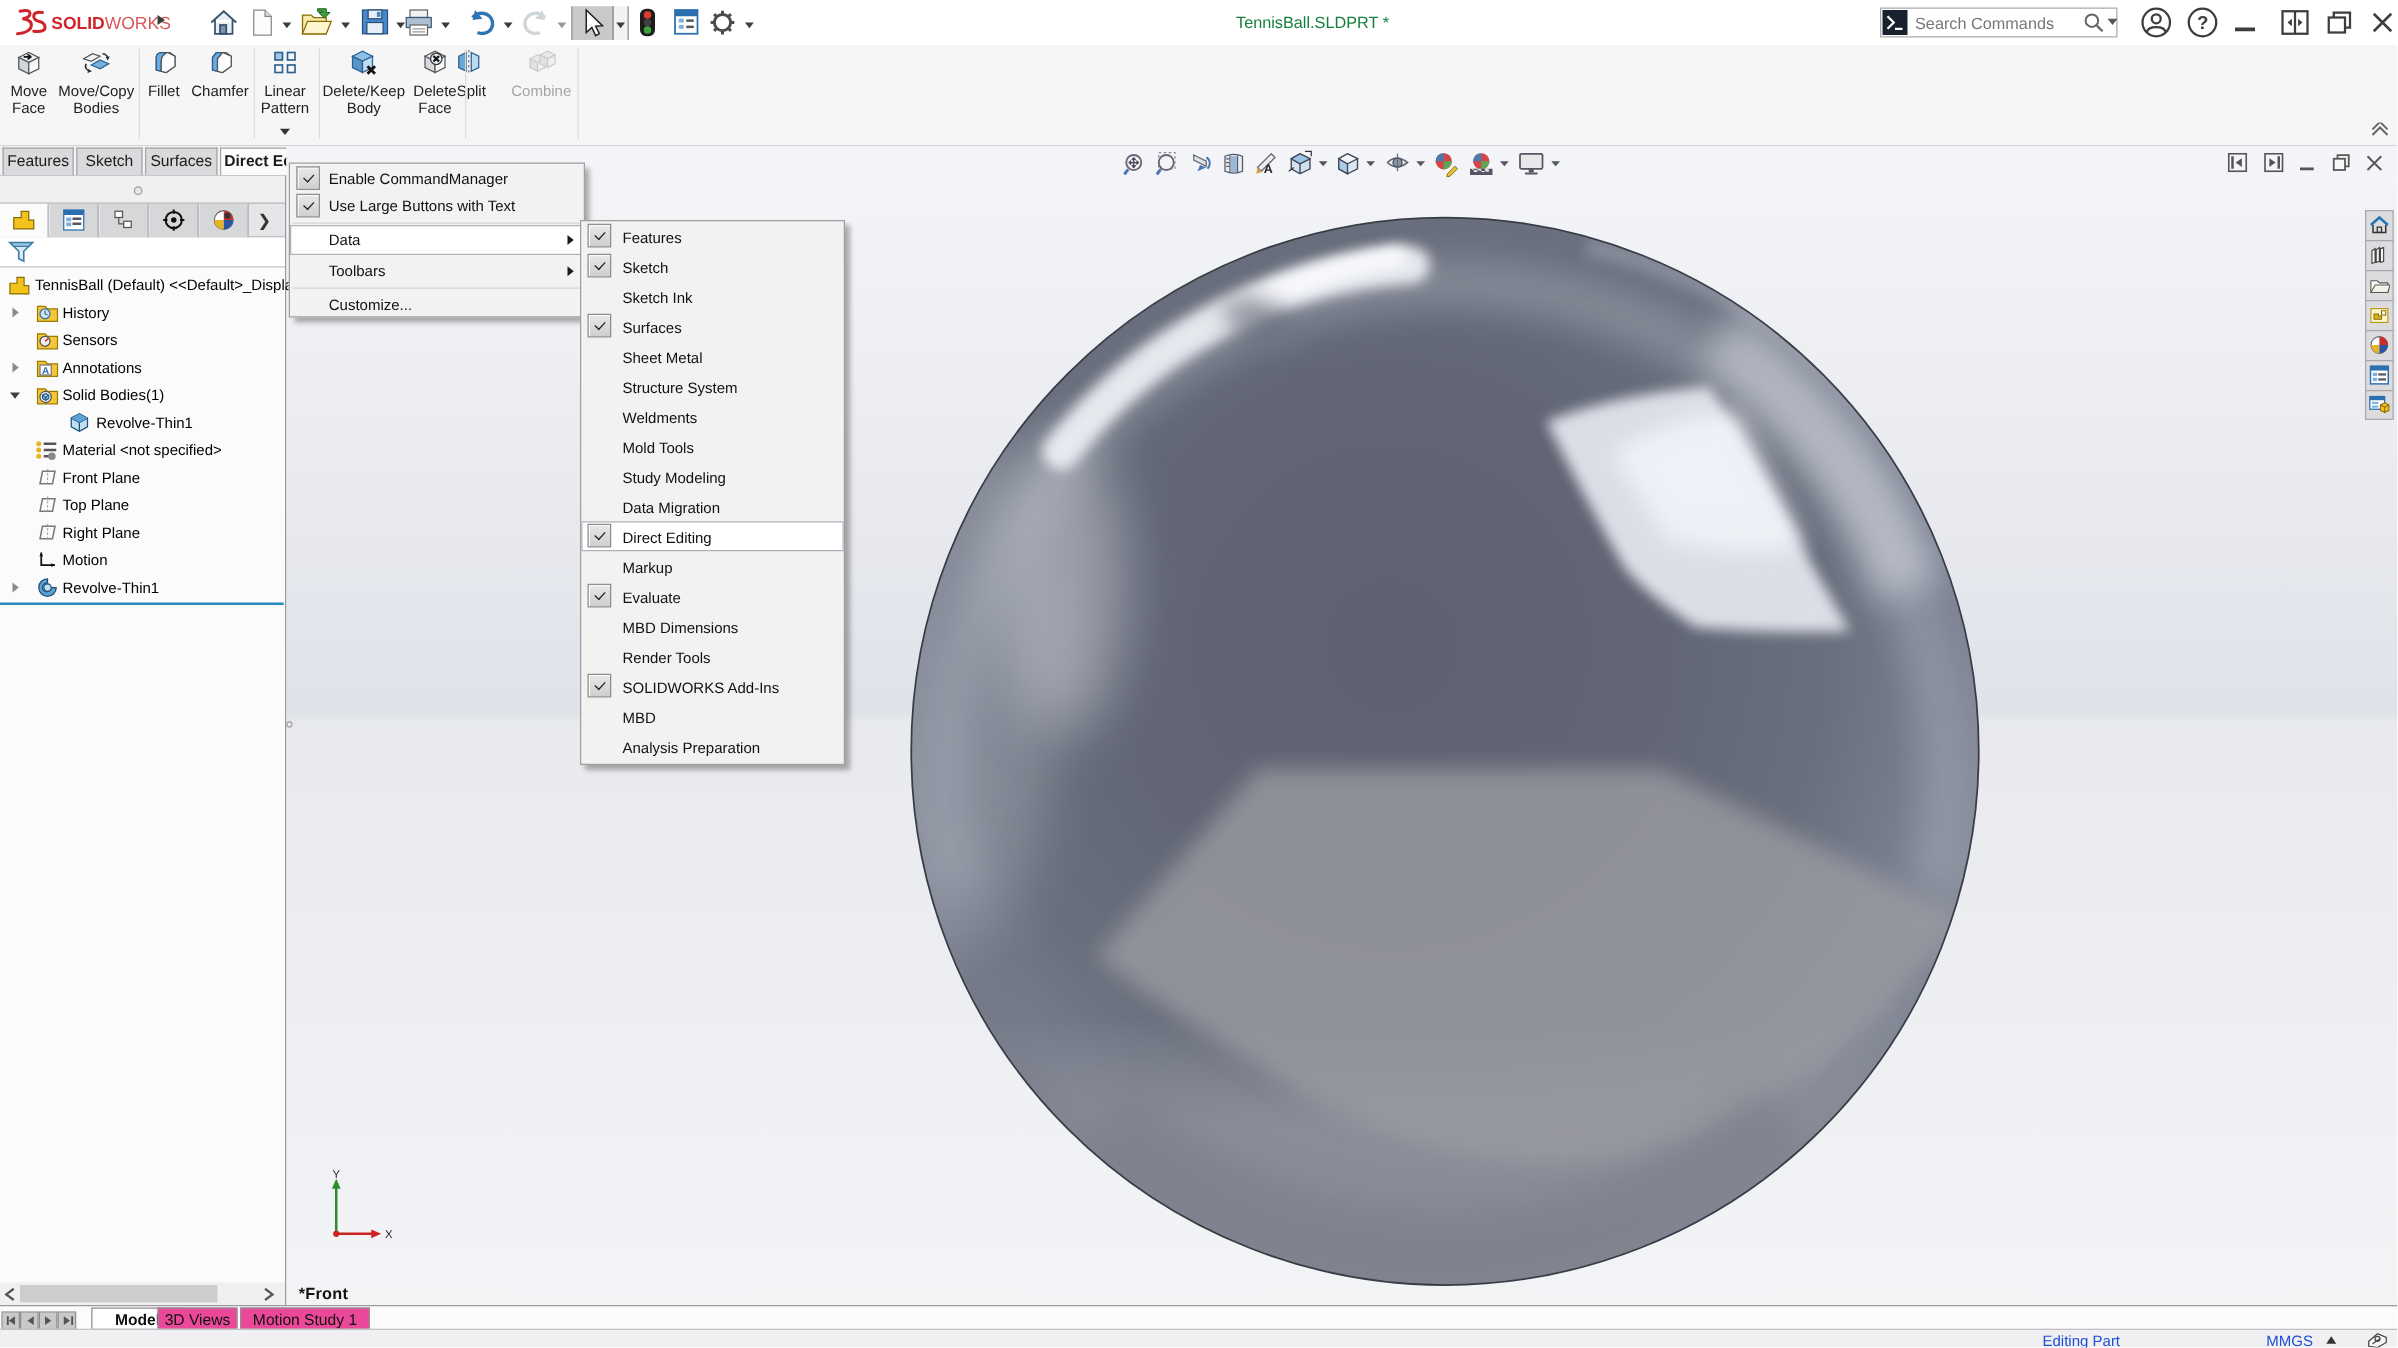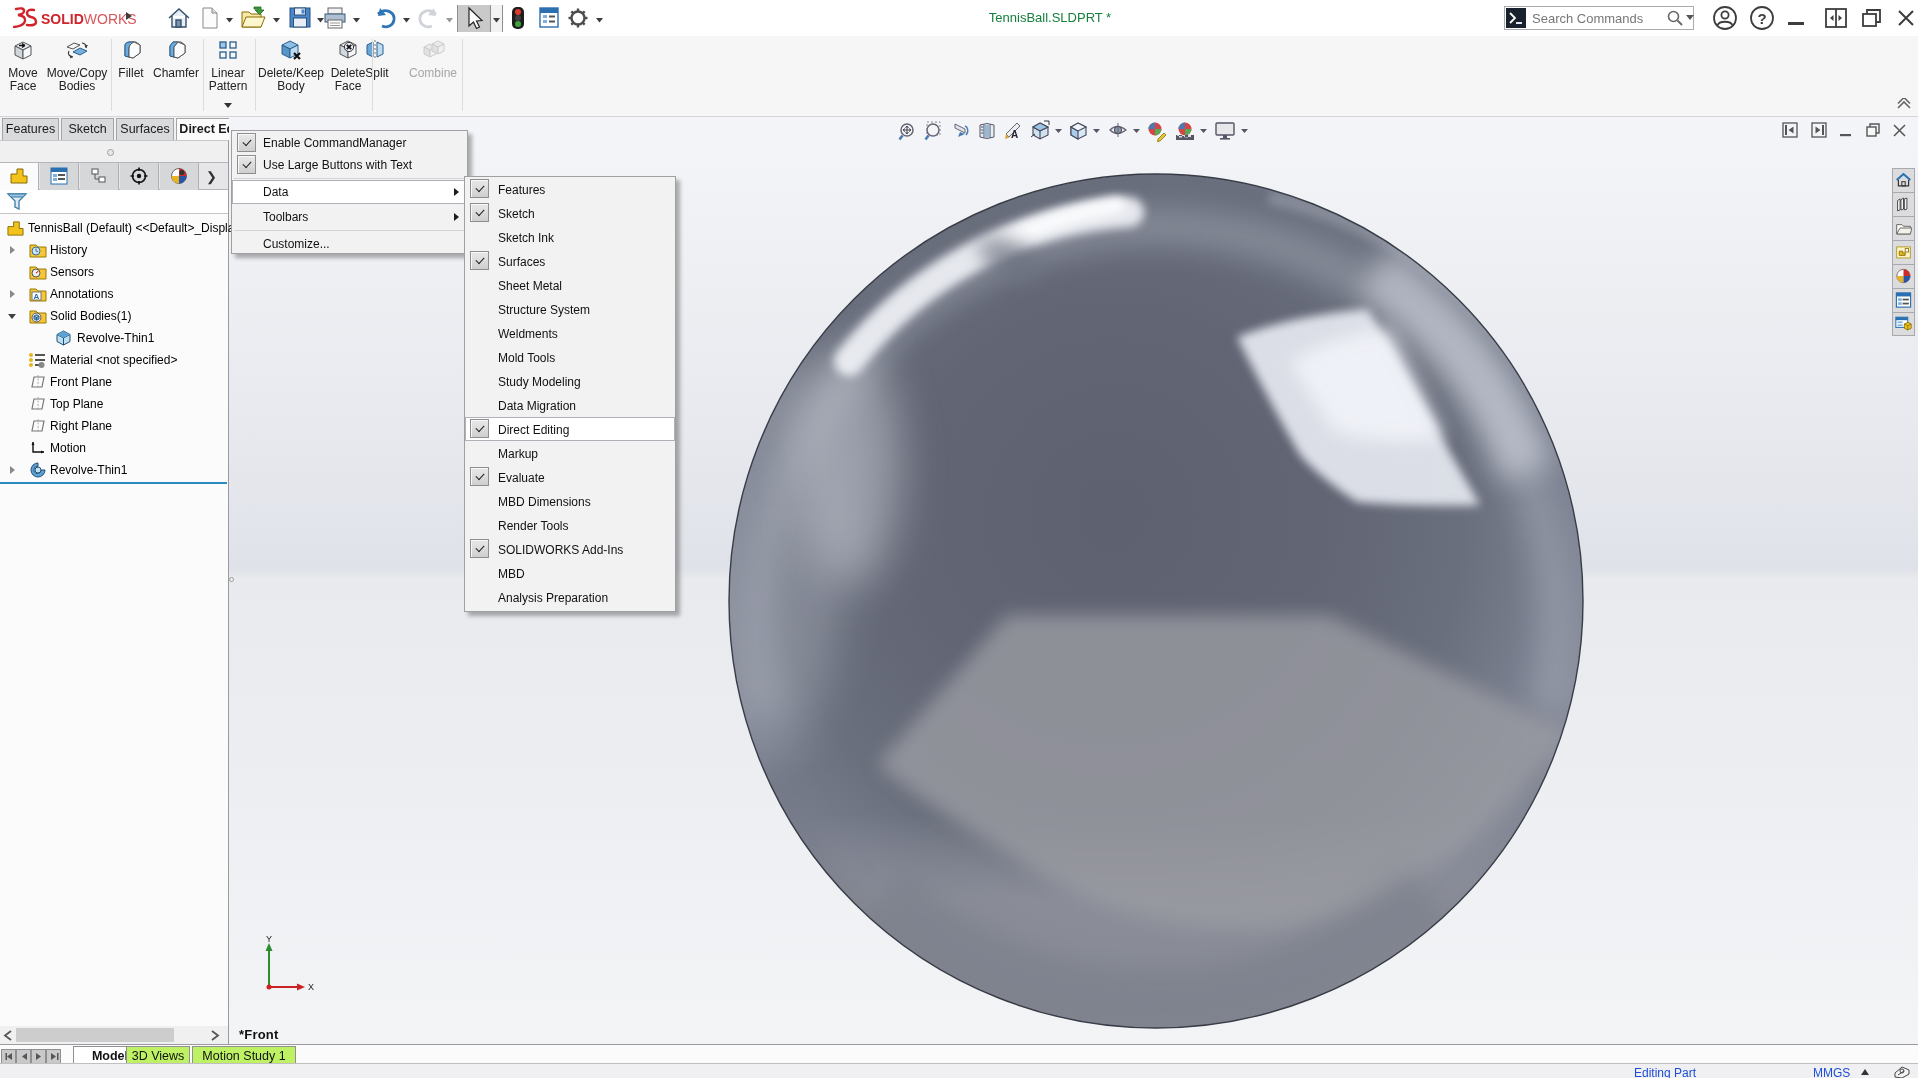--- a/index.html
+++ b/index.html
@@ -50,21 +50,21 @@
   
   #vwc { position:absolute; left:1553px; top:5px; }
 
   
   #rstrip { position:absolute; right:3px; top:51px; width:23px; }
   .rtab { width:23px; height:24px; background:#dcdcde; border:1px solid #a8a8ad; border-bottom:none; }
   .rtab:last-child { border-bottom:1px solid #a8a8ad; }
 
   
   #modeltabs { position:absolute; left:0; top:1044px; width:1918px; height:19px; background:#fbfbfc; border-top:1px solid #9a9aa0; }
-  .mtab { position:absolute; top:1px; height:18px; background:#bef264; border:1px solid #8f8f94; font-size:12.5px; text-align:center; line-height:18px; color:#111; }
+  .mtab { position:absolute; top:1px; height:18px; background:#ec4899; border:1px solid #8f8f94; font-size:12.5px; text-align:center; line-height:18px; color:#111; }
   .mtab.active { background:#fff; font-weight:bold; }
   #statusbar { position:absolute; left:0; top:1063px; width:1918px; height:15px; background:#f0f0f2; border-top:1px solid #c0c0c3; font-size:12px; color:#1d4ed8; }
 
   
   .menu { position:absolute; background:#f2f2f2; border:1px solid #a0a0a0; box-shadow:4px 4px 4px rgba(0,0,0,0.30); font-size:12px; color:#111; }
   .mrow { position:relative; }
   .mrow.hl { background:#fff; outline:1px solid #b0b0b8; outline-offset:-1px; }
   .chk { position:absolute; background:linear-gradient(#e8e8e8,#cfcfcf); border:1px solid #8e8e8e; box-shadow:inset 1px 1px 0 #f8f8f8; }
   .chk:after { content:""; position:absolute; left:4.5px; top:4.5px; width:7px; height:4px; border-left:1.7px solid #222; border-bottom:1.7px solid #222; transform:rotate(-47deg); }
   .subarr { position:absolute; right:8px; top:8px; width:0; height:0; border-left:5px solid #1d1d1d; border-top:4px solid transparent; border-bottom:4px solid transparent; }

